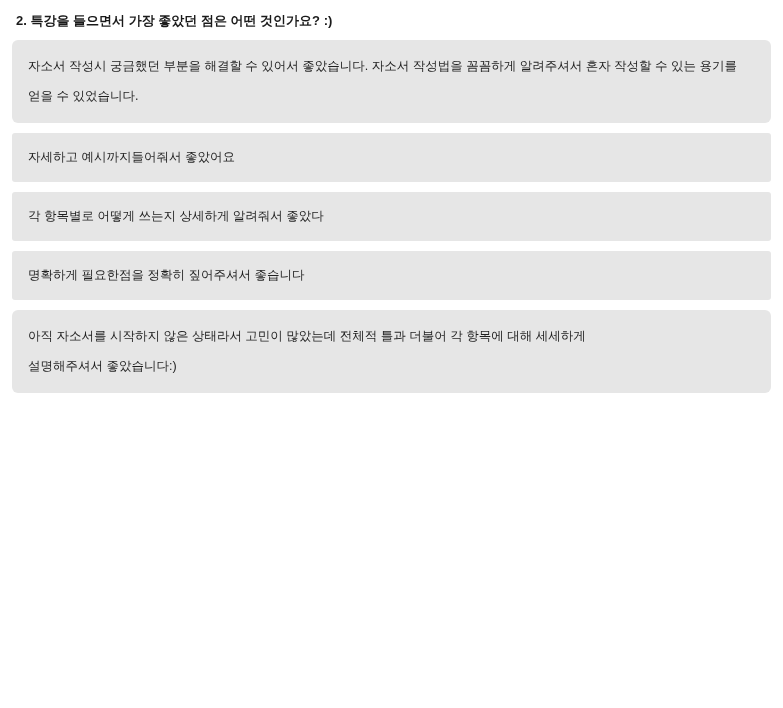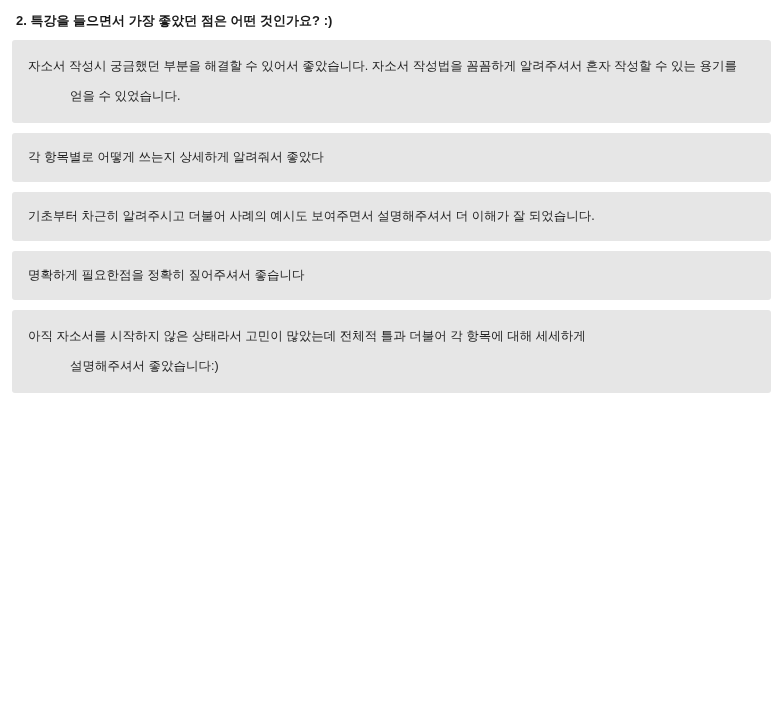--- a/index.html
+++ b/index.html
@@ -35,54 +35,54 @@
     box-sizing: border-box;
     margin: 0 4px 10px 4px;
     padding: 14px 14px 14px 16px;
     font-size: 12.5px;
     line-height: 21px;
     color: #1f1f1f;
   }
   .answer-card.tall {
     padding-top: 16px;
     padding-bottom: 16px;
+    border-radius: 6px;
   }
   .answer-line {
     display: block;
     white-space: pre-wrap;
     word-break: break-all;
   }
   .answer-line + .answer-line {
     margin-top: 9px;
-    margin-left: 42px;
   }
 </style>
 </head>
 <body>
 
 <div class="page">
 
   <div class="question-title">2. 특강을 들으면서 가장 좋았던 점은 어떤 것인가요? :)</div>
 
   <div class="answer-list">
 
     <div class="answer-card tall">
       <span class="answer-line">자소서 작성시 궁금했던 부분을 해결할 수 있어서 좋았습니다. 자소서 작성법을 꼼꼼하게 알려주셔서 혼자 작성할 수 있는 용기를</span>
       <span class="answer-line">얻을 수 있었습니다.</span>
     </div>
 
 
+    <div class="answer-card">
+      <span class="answer-line">자세하고 예시까지들어줘서 좋았어요</span>
+    </div>
 
     <div class="answer-card">
       <span class="answer-line">각 항목별로 어떻게 쓰는지 상세하게 알려줘서 좋았다</span>
     </div>
 
-    <div class="answer-card">
-      <span class="answer-line">기초부터 차근히 알려주시고 더불어 사례의 예시도 보여주면서 설명해주셔서 더 이해가 잘 되었습니다.</span>
-    </div>
 
     <div class="answer-card">
       <span class="answer-line">명확하게 필요한점을 정확히 짚어주셔서 좋습니다</span>
     </div>
 
 
     <div class="answer-card tall">
       <span class="answer-line">아직 자소서를 시작하지 않은 상태라서 고민이 많았는데 전체적 틀과 더불어 각 항목에 대해 세세하게</span>
       <span class="answer-line">설명해주셔서 좋았습니다:)</span>
     </div>

